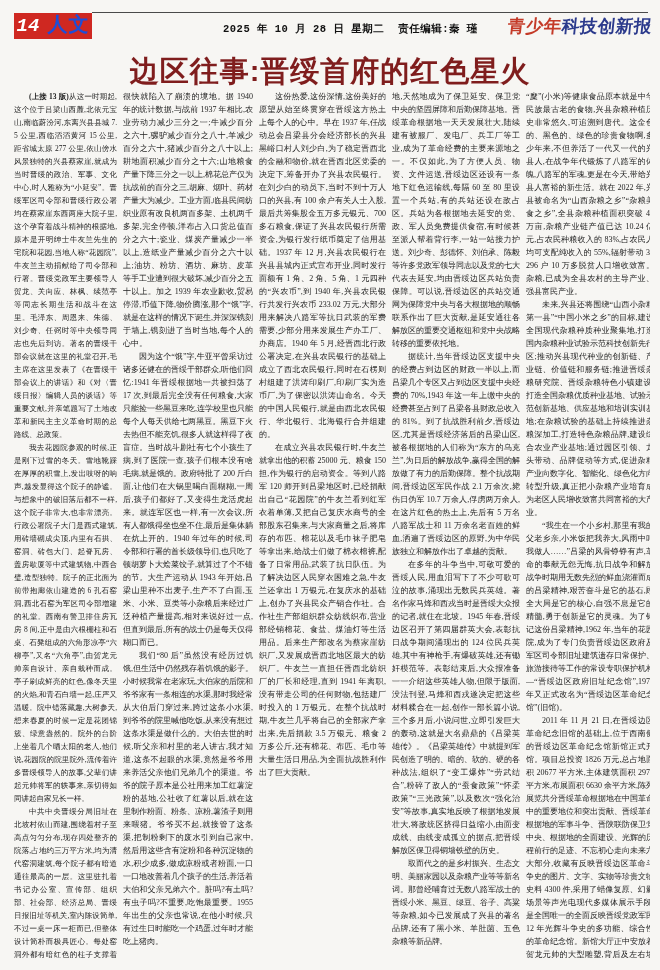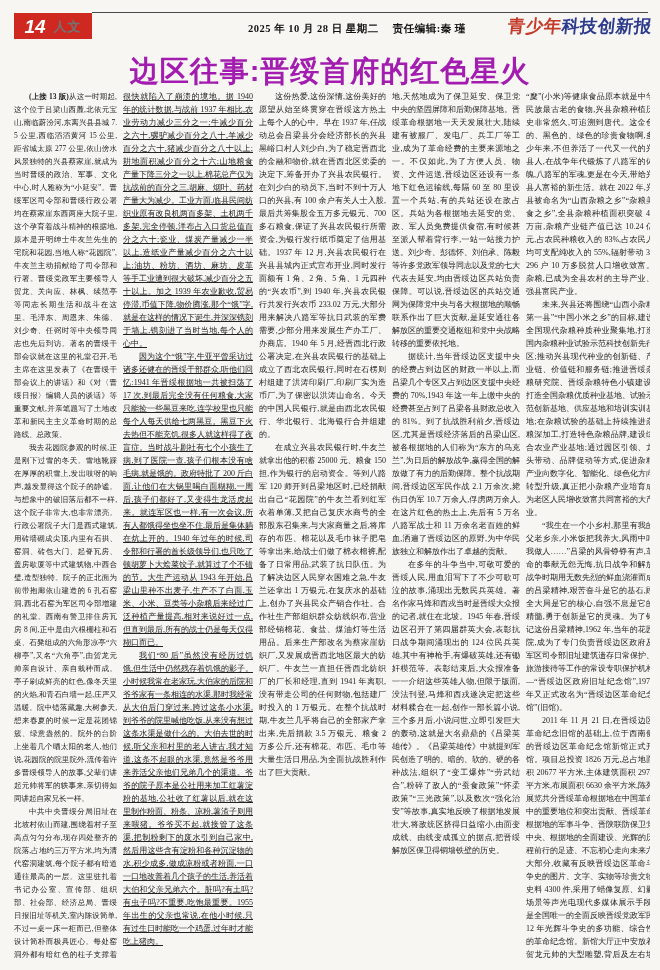--- a/index.html
+++ b/index.html
@@ -8,44 +8,44 @@
     background:#f7f6f3;color:#1c1c1c;
     font-family:"Liberation Serif","DejaVu Serif",serif;
     position:relative;
   }
   .page{position:absolute;inset:0;}
   
   .header-rule{position:absolute;left:92px;right:12px;top:12px;height:1px;background:#4a4a4a;}
   .badge{
     position:absolute;left:14px;top:13px;width:78px;height:26px;
     display:flex;align-items:center;justify-content:center;gap:8px;
-    font-family:Liberation Sans, sans-serif;
+    font-family:Liberation Mono, monospace;
   }
   .badge-bg{position:absolute;inset:0;}
   .badge-num{position:relative;font-style:italic;font-weight:bold;font-size:19px;color:#fff;line-height:1;}
-  .badge-sec{position:relative;font-weight:bold;font-size:13px;color:#737373;line-height:1;letter-spacing:1px;}
+  .badge-sec{position:relative;font-weight:bold;font-size:20px;color:#1d4ed8;line-height:1;letter-spacing:1px;}
   .dateline{
     position:absolute;left:223px;top:22px;width:260px;
-    font-family:Liberation Serif, serif;
+    font-family:Liberation Mono, monospace;
     font-size:10.5px;font-weight:bold;color:#111;
-    white-space:nowrap;letter-spacing:.5px;margin-left:25px;
+    white-space:nowrap;letter-spacing:.5px;
   }
   .dateline .editor{margin-left:14px;}
   .masthead{
     position:absolute;right:8px;top:14px;
     font-family:"Liberation Serif",serif;
     font-weight:bold;font-size:17.5px;white-space:nowrap;
     transform:skewX(-6deg);letter-spacing:.5px;
   }
   
   .headline{
     position:absolute;left:0;right:0;top:52px;margin:0;
     text-align:center;
     font-family:"Liberation Sans","DejaVu Sans",sans-serif;
-    font-size:29px;font-weight:800;color:#a21caf;letter-spacing:1px;
+    font-size:29px;font-weight:800;color:#7f1d1d;letter-spacing:1px;
   }
   
   .columns{
     position:absolute;left:14px;top:90px;height:868px;right:10px;
     display:flex;gap:6px;overflow:hidden;
   }
   .col{
     height:868px;overflow:hidden;flex:0 0 auto;
     font-size:8px;line-height:13px;text-align:justify;
     color:#222;
@@ -79,33 +79,34 @@
   <h1 class="headline">边区往事:晋绥首府的红色星火</h1>
 
   <div class="columns">
       <div class="col" style="width: 103px;">
         <p><b>(上接 13 版)</b>从这一时期起,这个位于吕梁山西麓,北依元宝山,南临蔚汾河,东离兴县县城 7.5 公里,西临滔滔黄河 15 公里,距省城太原 277 公里,依山傍水风景独特的兴县蔡家崖,就成为当时晋绥的政治、军事、文化中心,时人雅称为“小延安”。晋绥军区司令部和晋绥行政公署均在蔡家崖东西两座大院子里,这个孕育着战斗精神的根据地,原本是开明绅士牛友兰先生的宅院和花园,当地人称“花园院”,牛友兰主动捐献给了司令部和行署。晋绥党政军主要领导人贺龙、关向应、林枫、续范亭等同志长期生活和战斗在这里。毛泽东、周恩来、朱德、刘少奇、任弼时等中央领导同志也先后到访。著名的晋绥干部会议就在这里的礼堂召开,毛主席在这里发表了《在晋绥干部会议上的讲话》和《对〈晋绥日报〉编辑人员的谈话》等重要文献,并亲笔题写了土地改革和新民主主义革命时期的总路线、总政策。</p>
         <p>我去花园院参观的时候,正是刚下过雪的冬天。雪地靴踩在厚厚的积雪上,发出吱呀的响声,越发显得这个院子的静谧。与想象中的破旧落后都不一样,这个院子非常大,也非常漂亮。行政公署院子大门是西式建筑,用砖墙砌成尖顶,内里有石拱、窑洞、砖包大门、起脊瓦房、盖房歇厦等中式建筑物,中西合璧,造型独特。院子的正北面为前带抱廊依山建造的 6 孔石窑洞,西北石窑为军区司令部增建的礼堂。西南有警卫排住房瓦房 8 间,正中是由六根棚柱和石桌、石凳组成的六角形凉亭“六柳亭”,又名“六角亭”,由贺龙元帅亲自设计、亲自栽种而成。亭子刷成鲜亮的红色,像冬天里的火焰,和青石白墙一起,庄严又温暖。院中错落藏趣,大树参天,想来春夏的时候一定是花团锦簇、绿意盎然的。院外的台阶上坐着几个晒太阳的老人,他们说,花园院的院里院外,流传着许多晋绥领导人的故事,父辈们讲起元帅将军的轶事来,亲切得如同讲起自家兄长一样。</p>
         <p>中共中央晋绥分局旧址在北坡村依山而建,围绕着村子至高点匀匀分布,现存四处整齐的院落,占地约三万平方米,均为清代窑洞建筑,每个院子都有暗道通往最高的一层。这里驻扎着书记办公室、宣传部、组织部、社会部、经济总局、晋绥日报旧址等机关,室内陈设简单,不过一桌一床一柜而已,但整体设计简朴而极具匠心。每处窑洞外都有暗红色的柱子支撑着青色飞檐,沿着各色石砖铺成的台阶拾级而上,那浸润了时光的拱形大门和半圆窗棂以及长长的檐廊、滚滚的石碾,便会一一映入眼帘,仿佛在诉说着这些院落悠久的历史,似乎可听到当年战士们的笑语。从最高处往外看,苍茫群山尽收眼底,山脚村落袅袅炊烟,豪迈之气会从心底油然而生,在这里,没有什么征服不了的困难,没有任何突破不了的难关!</p>
         <p>在晋绥边区政府及军区司令部的领导下,吕梁两万多平方公里的土地不仅成为了华北抗日战争的主战场之一,还成为全面抗战爆发后中国共产党领导的抗日游击战争最先开始、最先发展、最先胜利的地方,是八路军挺进山西,实行对日抗战的“立足点”和发展抗战的“出发地”。</p>
         <p>也正是因为如此,抗战进入相持阶段,1939 年以后,国民党政府与日军勾结起来,对根据地实行了严密的经济封锁。这一地区本来就物资匮乏,十年九旱,再加上国民党反动政府的长期盘剥,日本侵略军的残酷掠夺和摧残,农业、工业、商业</p>
       </div>
-      <div class="col" style="width: 130px; text-decoration: underline;">
+      <div class="col" style="width: 130px;">
         <p class="noindent">很快就陷入了崩溃的境地。据 1940 年的统计数据,与战前 1937 年相比,农业劳动力减少三分之一;牛减少百分之六十,骡驴减少百分之八十,羊减少百分之六十,猪减少百分之八十以上;耕地面积减少百分之十六;山地粮食产量下降三分之一以上,棉花总产仅为抗战前的百分之三,胡麻、烟叶、药材产量大为减少。工业方面,临县民间纺织业原有改良机两百多架、土机两千多架,完全停顿,洋布占入口货总值百分之六十;瓷业、煤炭产量减少一半以上,造纸业产量减少百分之六十以上;油坊、粉坊、酒坊、麻坊、皮革等手工业遭到很大破坏,减少百分之五十以上。加之 1939 年农业歉收,贸易停滞,币值下降,物价腾涨,那个“饿”字,就是在这样的情况下诞生,并深深镌刻于墙上,镌刻进了当时当地,每个人的心中。</p>
         <p>因为这个“饿”字,牛亚平曾采访过诸多还健在的晋绥干部群众,听他们回忆:1941 年晋绥根据地一共被扫荡了 17 次,到最后完全没有任何粮食,大家只能捡一些黑豆来吃,连学校里也只能每个人每天供给七两黑豆。黑豆下火去热但不能充饥,很多人就这样得了夜盲症。当时战斗剧社有七个小孩生了病,到了医院一查,孩子们根本没有啥毛病,就是饿的。政府特批了 200 斤白面,让他们在大锅里喝白面糊糊,一周后,孩子们都好了,又变得生龙活虎起来。就连军区也一样,有一次会议,所有人都饿得坐也坐不住,最后是集体躺在炕上开的。1940 年过年的时候,司令部和行署的首长级领导们,也只吃了顿胡萝卜大烩菜饺子,就算过了个不错的节。大生产运动从 1943 年开始,吕梁山里种不出麦子,生产不了白面,玉米、小米、豆类等小杂粮后来经过广泛种植产量提高,相对来说好过一点,但直到最后,所有的战士仍是每天仅得糊口而已。</p>
         <p>我们“80 后”虽然没有经历过饥饿,但生活中仍然残存着饥饿的影子。小时候我常在老家玩,大伯家的后院和爷爷家有一条相连的水渠,那时我经常从大伯后门穿过来,跨过这条小水渠,到爷爷的院里喊他吃饭,从来没有想过这条水渠是做什么的。大伯去世的时候,听父亲和村里的老人讲古,我才知道,这条不起眼的水渠,竟然是爷爷用来养活父亲他们兄弟几个的渠道。爷爷的院子原本是公社用来加工红薯淀粉的基地,公社收了红薯以后,就在这里制作粉面、粉条、凉粉,薯渣子则用来喂猪。爷爷买不起,就接管了这条渠,把制粉剩下的废水引到自己家中,然后用这些含有淀粉和各种沉淀物的水,积少成多,做成凉粉或者粉面,一口一口地改善着几个孩子的生活,养活着大伯和父亲兄弟六个。脏吗?有土吗?有虫子吗?不重要,吃饱最重要。1955 年出生的父亲也常说,在他小时候,只有过生日时能吃一个鸡蛋,过年时才能吃上猪肉。</p>
       </div>
       <div class="col" style="width: 127px;">
         <p>这份热爱,这份深情,这份美好的愿望从始至终贯穿在晋绥这方热土上每个人的心中。早在 1937 年,任战动总会吕梁县分会经济部长的兴县黑峪口村人刘少白,为了稳定晋西北的金融和物价,就在晋西北区党委的决定下,筹备开办了兴县农民银行。在刘少白的动员下,当时不到十万人口的兴县,有 100 余户有关人士入股,最后共筹集股金五万多元银元、700 多石粮食,保证了兴县农民银行所需资金,为银行发行纸币奠定了信用基础。1937 年 12 月,兴县农民银行在兴县县城内正式宣布开业,同时发行面额有 1 角、2 角、5 角、1 元四种的“兴农币”,到 1940 年,兴县农民银行共发行兴农币 233.02 万元,大部分用来解决八路军等抗日武装的军费需要,少部分用来发展生产办工厂、办商店。1940 年 5 月,经晋西北行政公署决定,在兴县农民银行的基础上成立了西北农民银行,同时在石楞则村组建了洪涛印刷厂,印刷厂实为造币厂,为了保密以洪涛山命名。今天的中国人民银行,就是由西北农民银行、华北银行、北海银行合并组建的。</p>
         <p>在成立兴县农民银行时,牛友兰就拿出他的积蓄 25000 元、粮食 150 担,作为银行的启动资金。等到八路军 120 师开到吕梁地区时,已经捐献出自己“花园院”的牛友兰看到红军衣着单薄,又把自己复庆水商号的全部股东召集来,与大家商量之后,将库存的布匹、棉花以及毛巾袜子肥皂等拿出来,给战士们做了棉衣棉裤,配备了日常用品,武装了抗日队伍。为了解决边区人民穿衣困难之急,牛友兰还拿出 1 万银元,在复庆水的基础上,创办了兴县民众产销合作社。合作社生产部组织群众纺线织布,营业部经销棉花、食盐、煤油灯等生活用品。后来生产部改名为蔡家崖纺织厂,又发展成晋西北地区最大的纺织厂。牛友兰一直担任晋西北纺织厂的厂长和经理,直到 1941 年离职,没有带走公司的任何财物,包括建厂时投入的 1 万银元。在整个抗战时期,牛友兰几乎将自己的全部家产拿出来,先后捐款 3.5 万银元、粮食 2 万多公斤,还有棉花、布匹、毛巾等大量生活日用品,为全面抗战胜利作出了巨大贡献。</p>
       </div>
       <div class="col" style="width: 128px;">
         <p class="noindent">地,天然地成为了保卫延安、保卫党中央的坚固屏障和后勤保障基地。晋绥革命根据地一天天发展壮大,陆续建有被服厂、发电厂、兵工厂等工业,成为了革命经费的主要来源地之一。不仅如此,为了方便人员、物资、文件运送,晋绥边区还设有一条地下红色运输线,每隔 60 至 80 里设置一个兵站,有的兵站还设在敌占区。兵站为各根据地去延安的党、政、军人员免费提供食宿,有时候甚至派人帮着背行李,一站一站接力护送。刘少奇、彭德怀、刘伯承、陈毅等许多党政军领导同志以及党的七大代表去延安,均由晋绥边区兵站负责保障。可以说,晋绥边区的兵站交通网为保障党中央与各大根据地的顺畅联系作出了巨大贡献,是延安通往各解放区的重要交通枢纽和党中央战略转移的重要依托地。</p>
         <p>据统计,当年晋绥边区支援中央的经费占到边区的财政一半以上,而吕梁几个专区又占到边区支援中央经费的 70%,1943 年这一年上缴中央的经费甚至占到了吕梁各县财政总收入的 81%。到了抗战胜利前夕,晋绥边区,尤其是晋绥经济落后的吕梁山区,被各根据地的人们称为“东方的乌克兰”,为日后的解放战争,赢得全国的解放做了有力的后勤保障。整个抗战期间,晋绥边区军民作战 2.1 万余次,毙伤日伪军 10.7 万余人,俘虏两万余人,在这片红色的热土上,先后有 5 万名八路军战士和 11 万余名老百姓的鲜血,洒遍了晋绥边区的原野,为中华民族独立和解放作出了卓越的贡献。</p>
         <p>在多年的斗争当中,可敬可爱的晋绥人民,用血泪写下了不少可歌可泣的故事,涌现出无数民兵英雄。著名作家马烽和西戎当时是晋绥大众报的记者,就住在北坡。1945 年春,晋绥边区召开了第四届群英大会,表彰抗日战争期间涌现出的 124 位民兵英雄,其中有神枪手,有爆破英雄,还有锄奸模范等。表彰结束后,大众报准备一一介绍这些英雄人物,但限于版面,没法刊登,马烽和西戎遂决定把这些材料糅合在一起,创作一部长篇小说,三个多月后,小说问世,立即引发巨大的轰动,这就是大名鼎鼎的《吕梁英雄传》。《吕梁英雄传》中就提到军民创造了明的、暗的、软的、硬的各种战法,组织了“变工爆炸”“劳武结合”,粉碎了敌人的“蚕食政策”“怀柔政策”“三光政策”,以及数次“强化治安”等故事,真实地反映了根据地发展壮大,将敌统区挤得日益缩小,由面变成线、由线变成孤立的据点,把晋绥解放区保卫得铜墙铁壁的历史。</p>
+        <p>取而代之的是乡村振兴、生态文明、美丽家园以及杂粮产业等等新名词。那曾经哺育过无数八路军战士的晋绥小米、黑豆、绿豆、谷子、高粱等杂粮,如今已发展成了兴县的著名品牌,还有了黑小米、羊肚菌、五色杂粮等新品牌,</p>
       </div>
       <div class="col" style="width: 128px;">
         <p class="noindent">“穈”(小米)等健康食品原本就是中华民族最古老的食物,兴县杂粮种植历史非常悠久,可追溯到唐代。这金色的、黑色的、绿色的珍贵食物啊,多少年来,不但养活了一代又一代的兴县人,在战争年代锻炼了八路军的体魄,八路军的军魂,更是在今天,带给兴县人富裕的新生活。就在 2022 年,兴县被命名为“山西杂粮之乡”“杂粮美食之乡”,全县杂粮种植面积突破 40 万亩,杂粮产业链产值已达 10.24 亿元,占农民种粮收入的 83%,占农民人均可支配纯收入的 55%,辐射带动 35296 户 10 万多脱贫人口增收致富。杂粮,已成为全县农村的主导产业、强县富民产业。</p>
         <p>未来,兴县还将围绕“山西小杂粮第一县”“中国小米之乡”的目标,建设全国现代杂粮种质种业聚集地,打造国内杂粮种业试验示范科技创新先行区;推动兴县现代种业的创新链、产业链、价值链和服务链;推进晋绥杂粮研究院、晋绥杂粮特色小镇建设;打造全国杂粮优质种业基地、试验示范创新基地、供应基地和培训实训基地;在杂粮试验的基础上持续推进杂粮深加工,打造特色杂粮品牌,建设综合农业产业基地;通过园区引领、龙头带动、品牌促动等方式,促进杂粮产业向数字化、智能化、绿色化方向转型升级,真正把小杂粮产业培育成为老区人民增收致富共同富裕的大产业。</p>
         <p>“我生在一个小乡村,那里有我的父老乡亲,小米饭把我养大,风雨中叫我做人……”吕梁的风骨铮铮有声,革命的奉献无怨无悔,抗日战争和解放战争时期用无数先烈的鲜血浇灌而成的吕梁精神,艰苦奋斗是它的基石,顾全大局是它的核心,自强不息是它的精髓,勇于创新是它的灵魂。为了铭记这份吕梁精神,1962 年,当年的花园院,成为了专门负责晋绥边区政府及军区司令部旧址建筑遗存日常保护、旅游接待等工作的常设专职保护机构—“晋绥边区政府旧址纪念馆”,1979 年又正式改名为“晋绥边区革命纪念馆”(旧馆)。</p>
         <p>2011 年 11 月 21 日,在晋绥边区革命纪念旧馆的基础上,位于西南侧的晋绥边区革命纪念馆新馆正式开馆。项目总投资 1826 万元,总占地面积 20677 平方米,主体建筑面积 2974 平方米,布展面积 6630 余平方米,陈列展览共分晋绥革命根据地在中国革命中的重要地位和突出贡献、晋绥革命根据地的军事斗争、晋陕联防保卫党中央、根据地的全面建设、光辉的历程前行的足迹、不忘初心走向未来六大部分,收藏有反映晋绥边区革命斗争史的图片、文字、实物等珍贵文物史料 4300 件,采用了蜡像复原、幻影场景等声光电现代多媒体展示手段,是全国唯一的全面反映晋绥党政军民 12 年光辉斗争史的多功能、综合性的革命纪念馆。新馆大厅正中安放着贺龙元帅的大型雕塑,背后及左右墙壁上是几幅刻有战士们英勇杀敌情景的浮雕,展馆中有毛泽东用过的笔砚、贺龙的文件包、林枫的马鞭子,以及边区军民用过的兵器、工具、衣物、粮票等等文物。多年来牛友兰收集的晋绥革命根据地口述史、照片、实物等资料,也有了新的去处,在这里进行着展出……每一件革命文物背后都承载着一段厚重的历史,每一段厚重的历史都是吕梁山的英雄儿女们,用鲜血和生命铸就的吕梁精神的真实写照。</p>
         <p class="noindent" style="text-align: right; font-weight: bold;">(下转 16 版)</p>
       </div>
     </div>
 

